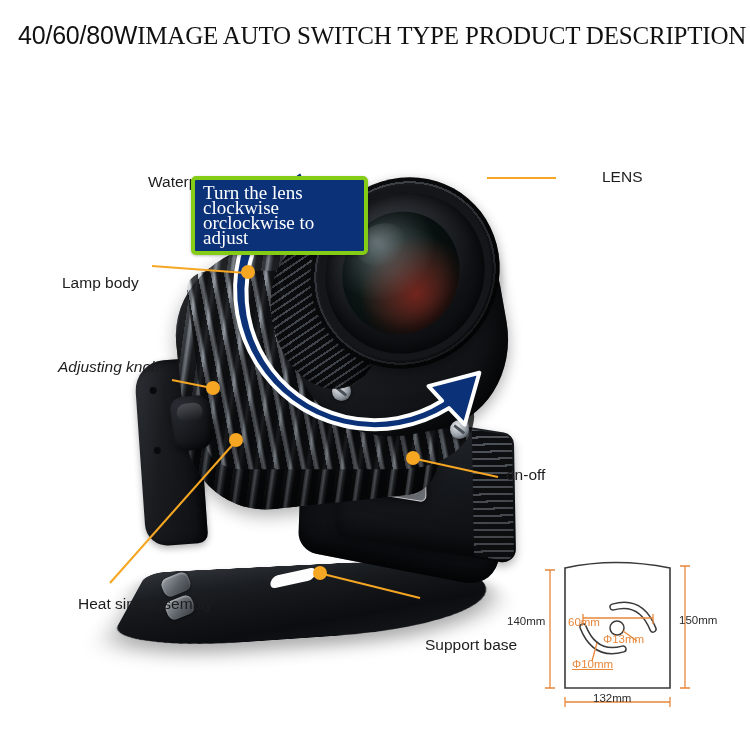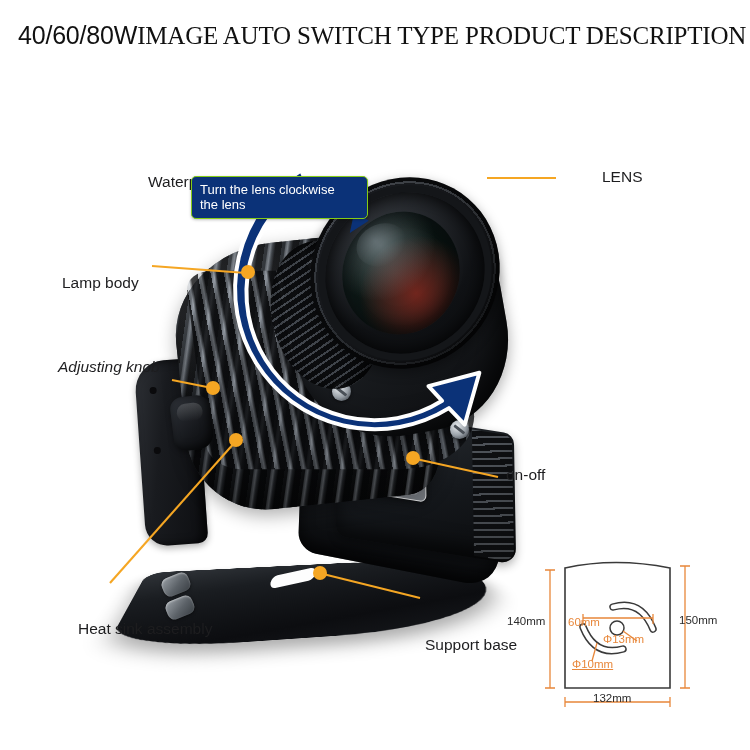--- a/index.html
+++ b/index.html
@@ -224,25 +224,25 @@
   }
 
   
   .rot-arrow { position: absolute; left: 0; top: 0; width: 420px; height: 500px; pointer-events: none; }
 
   
   .callout {
     position: absolute; left: 191px; top: 116px;
     width: 177px; padding: 5px 8px 6px 8px;
     background: #0b3278;
-    border: 1px solid #84cc16;
+    border: 4px solid #84cc16;
     border-radius: 5px;
     color: #ffffff;
-    font-size: 13px; line-height: 15px;
-    font-family: Liberation Sans, sans-serif;
+    font-size: 19px; line-height: 15px;
+    font-family: Liberation Serif, serif;
     box-shadow: 0 1px 3px rgba(0,0,0,.25);
     z-index: 30;
   }
   .callout-tail {
     position: absolute; left: 352px; top: 152px;
     width: 0; height: 0;
     border-left: 16px solid #0b3278;
     border-top: 7px solid transparent;
     border-bottom: 16px solid transparent;
     transform: rotate(12deg);
@@ -314,21 +314,21 @@
       <div class="lens-glare"></div>
 
       <svg class="rot-arrow" viewBox="0 0 420 500">
         <path d="M 196 48 A 118 118 0 1 0 318 300 L 332 318 L 352 268 L 300 276 L 312 292 A 100 100 0 1 1 200 62 Z" fill="#0b3278" stroke="#ffffff" stroke-width="4" stroke-linejoin="round" transform="rotate(-6 210 190)"></path>
       </svg>
     </div>
 
     <div class="callout-tail"></div>
     <div class="callout">
       <div>Turn the lens clockwise</div>
-      <div>the lens</div>
+      <div>orclockwise to adjust</div>
     </div>
   </div>
 
   <svg class="leaders" viewBox="0 0 750 750">
     <g stroke="#f5a623" stroke-width="2.1" fill="none">
       <path d="M 262 186 L 346 213"></path>
       <path d="M 487 178 L 556 178"></path>
       <path d="M 152 266 L 246 273"></path>
       <path d="M 172 380 L 212 388"></path>
       <path d="M 416 459 L 498 477"></path>
@@ -344,21 +344,21 @@
       <circle cx="236" cy="440" r="7"></circle>
       <circle cx="320" cy="573" r="7"></circle>
     </g>
   </svg>
 
   <div class="lbl" style="left:148px; top:173px;">Waterproof ring</div>
   <div class="lbl" style="left:561px; top:168px;margin-left:41px;">LENS</div>
   <div class="lbl" style="left:62px;  top:274px;">Lamp body</div>
   <div class="lbl" style="left:58px;  top:358px;font-style:italic;">Adjusting knob</div>
   <div class="lbl" style="left:506px; top:466px;">on-off</div>
-  <div class="lbl" style="left:78px;  top:620px;">Heat sink assembly</div>
+  <div class="lbl" style="left:78px;  top:595px;">Heat sink assembly</div>
   <div class="lbl" style="left:425px; top:592px;margin-top:44px;">Support base</div>
 
   <div class="tech">
     <svg viewBox="0 0 255 175" width="255" height="175">
 
       <path d="M 70 143 L 70 23 Q 120 12 175 23 L 175 143 Z" fill="#ffffff" stroke="#3a3a3a" stroke-width="1.6"></path>
 
       <path d="M 118 62 Q 146 54 158 84" fill="none" stroke="#3a3a3a" stroke-width="7.5" stroke-linecap="round"></path>
       <path d="M 118 62 Q 146 54 158 84" fill="none" stroke="#ffffff" stroke-width="4.6" stroke-linecap="round"></path>
       <path d="M 128 104 Q 100 112 88 82" fill="none" stroke="#3a3a3a" stroke-width="7.5" stroke-linecap="round"></path>

